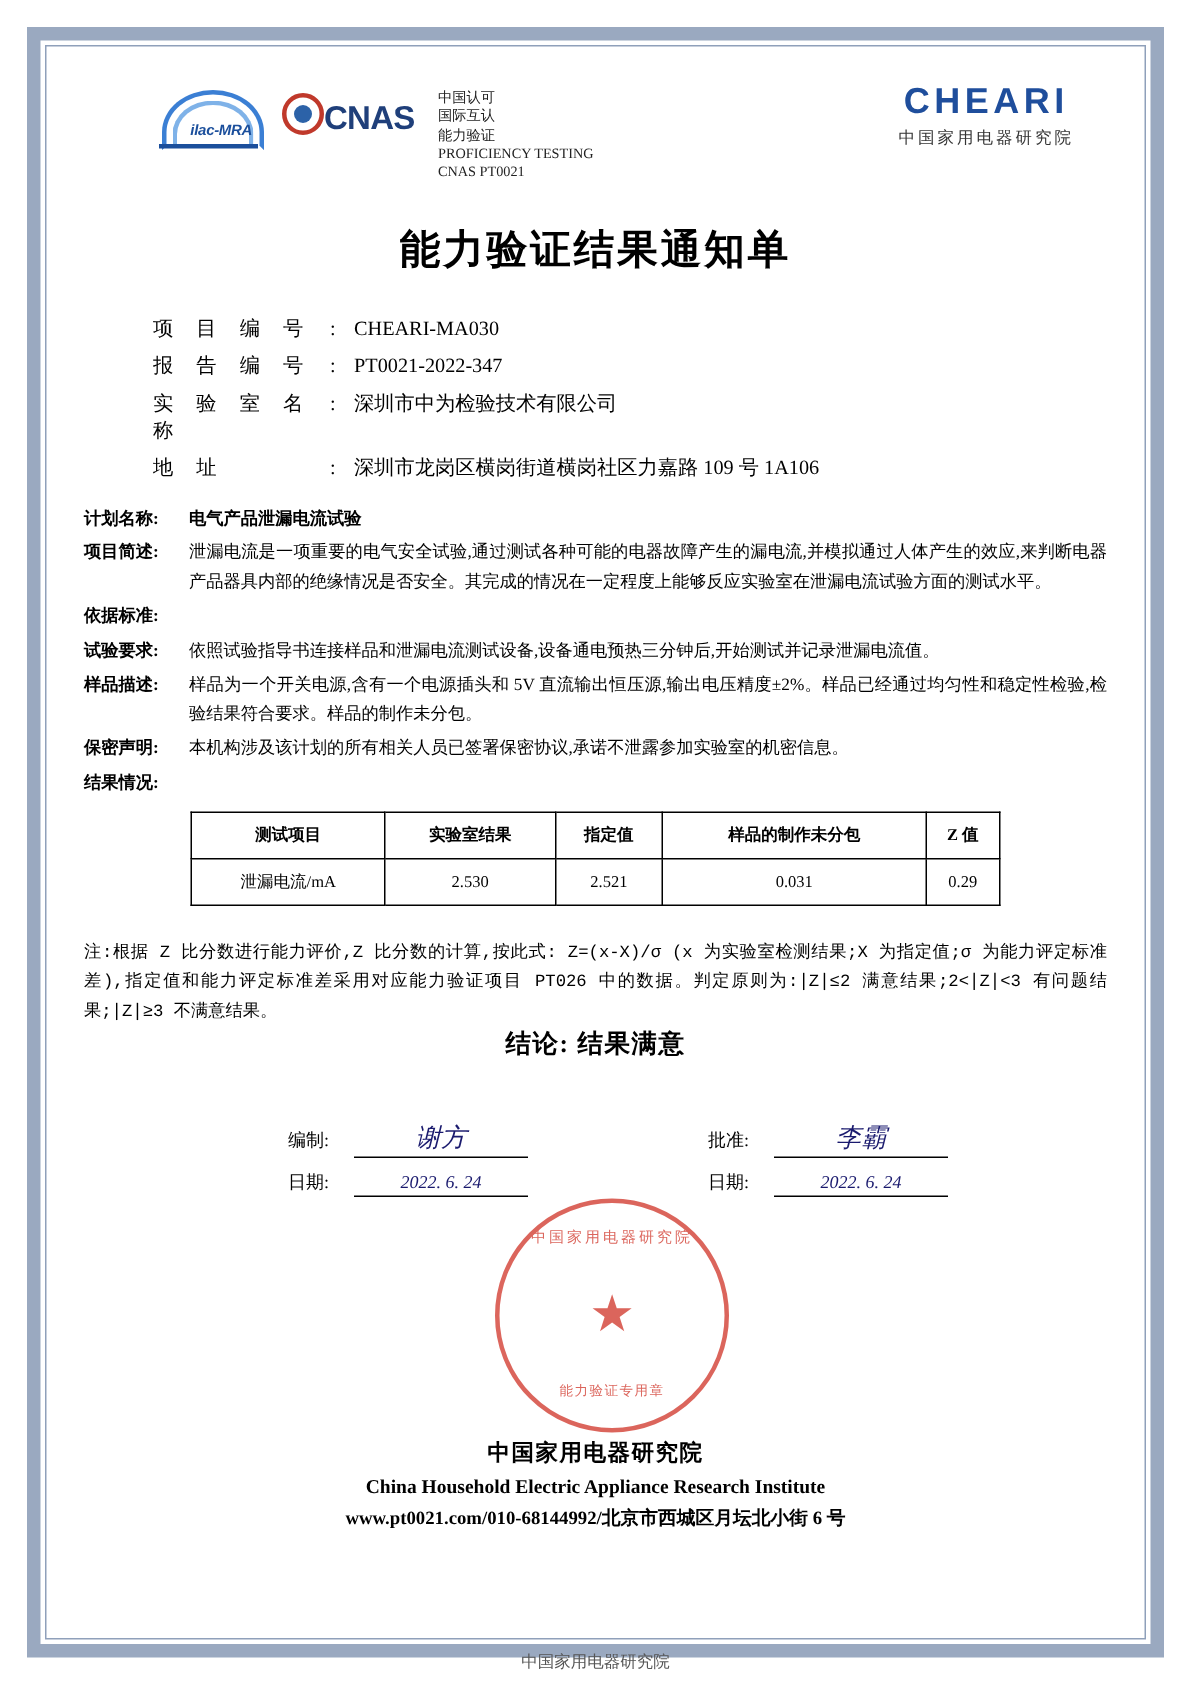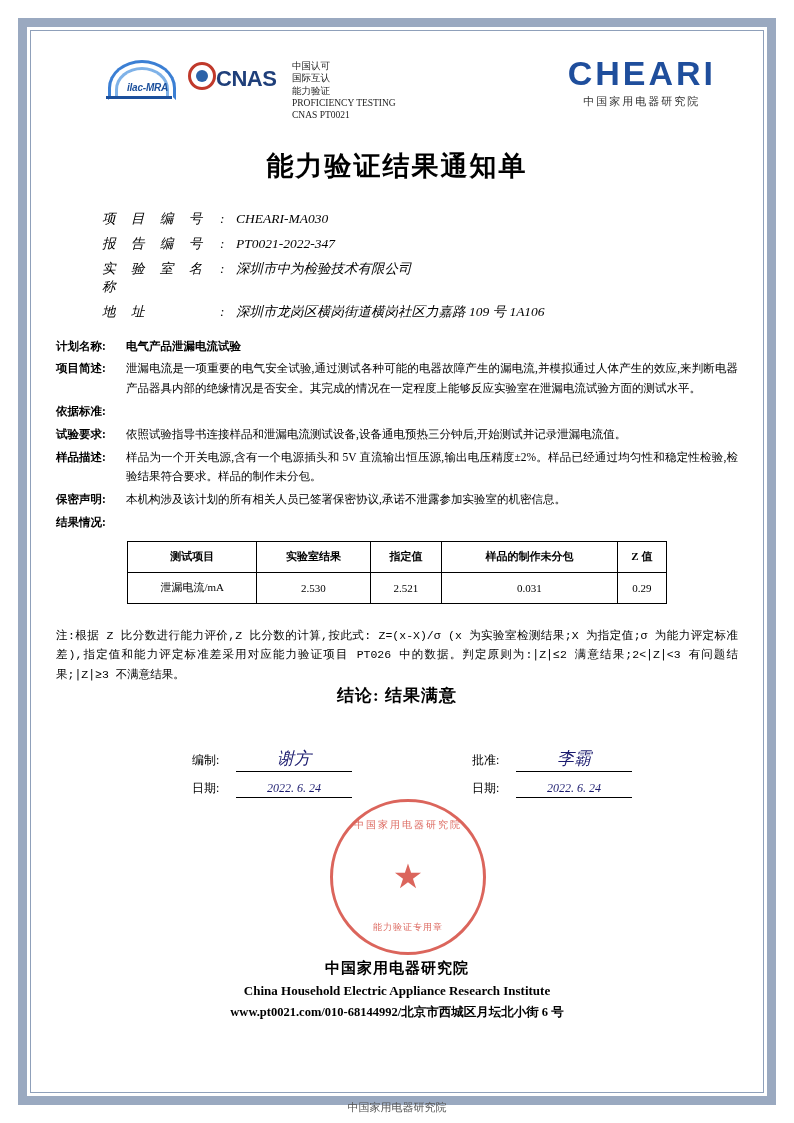--- a/index.html
+++ b/index.html
@@ -157,21 +157,21 @@
     font-size: 9.5px;
   }
 
   .cheari {
     margin-left: auto;
     text-align: center;
     padding-right: 6px;
   }
   .cheari-word {
     font-family: "Liberation Sans", sans-serif;
-    font-size: 34px;
+    font-size: 24px;
     font-weight: bold;
     color: #1f4e9c;
     letter-spacing: 3px;
     line-height: 1;
   }
   .cheari-cn {
     font-size: 11px;
     color: #333;
     letter-spacing: 2px;
     margin-top: 4px;
@@ -190,21 +190,20 @@
   
   .fields {
     margin: 26px 0 0 60px;
     font-size: 13.5px;
     color: #000;
   }
   .field-row {
     display: flex;
     align-items: baseline;
     margin-bottom: 7px;
-    font-style: italic;
   }
   .field-label {
     width: 118px;
     letter-spacing: 6px;
     flex: 0 0 auto;
   }
   .field-colon {
     width: 16px;
     flex: 0 0 auto;
   }

